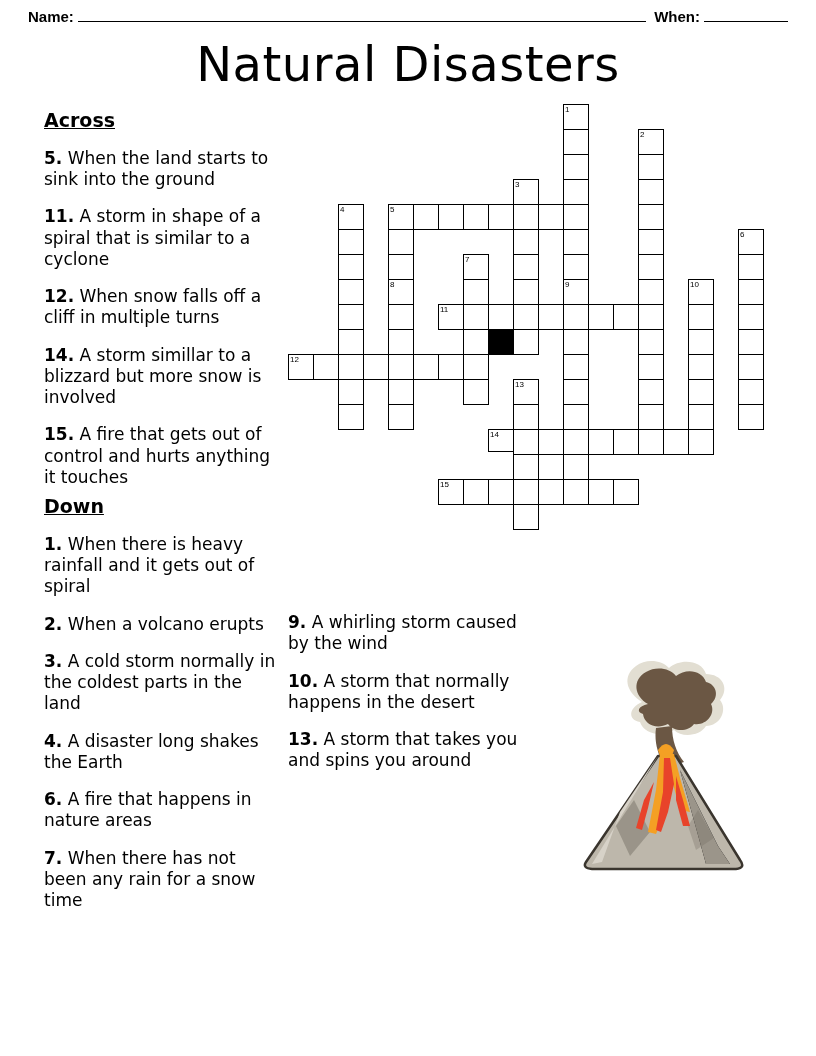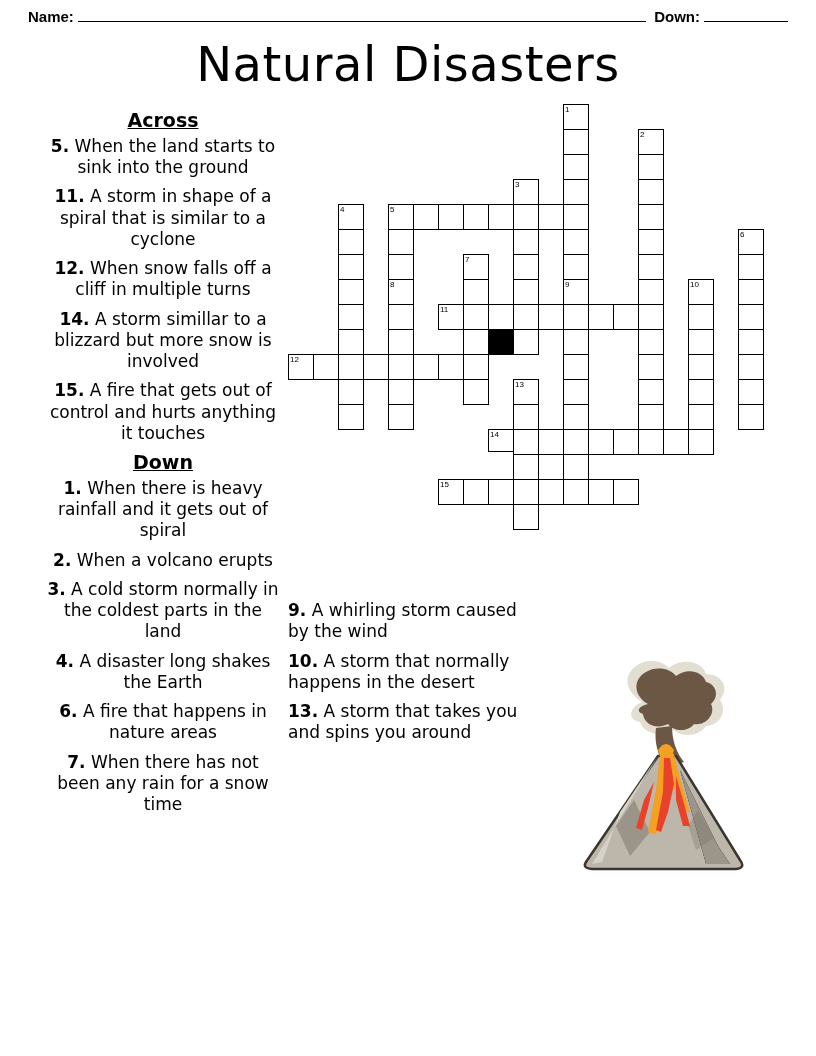--- a/index.html
+++ b/index.html
@@ -55,39 +55,38 @@
     font-weight: normal;
     letter-spacing: 0.5px;
   }
 
   
   .clues-col-left {
     position: absolute;
     left: 44px;
     top: 110px;
     width: 238px;
-    text-align: center;
   }
   .clues-col-right {
     position: absolute;
     left: 288px;
     top: 596px;
     width: 240px;
   }
   .section-heading {
     font-size: 19px;
     font-weight: bold;
     text-decoration: underline;
     margin: 0 0 2px 0;
     line-height: 1.15;
   }
   .clue {
     font-size: 17px;
     line-height: 1.25;
-    margin: 4px 0 8px 0;
+    margin: 16px 0 8px 0;
   }
   .clue .num {
     font-weight: bold;
   }
 
   
   #grid {
     position: absolute;
     left: 288px;
     top: 104px;
@@ -118,21 +117,21 @@
     width: 250px;
     height: 250px;
   }
 </style>
 </head>
 <body>
 
 <div class="header-row">
   <span class="name-label">Name:</span>
   <span class="name-line"></span>
-  <span class="date-label">Down:</span>
+  <span class="date-label">When:</span>
   <span class="date-line"></span>
 </div>
 
 <div class="puzzle-title">Natural Disasters</div>
 
 <div class="clues-col-left">
   <div class="section-heading">Across</div>
 
   <p class="clue"><span class="num">5.</span> <span>When the land starts to sink into the ground</span></p>
   <p class="clue"><span class="num">11.</span> <span>A storm in shape of a spiral that is similar to a cyclone</span></p>

